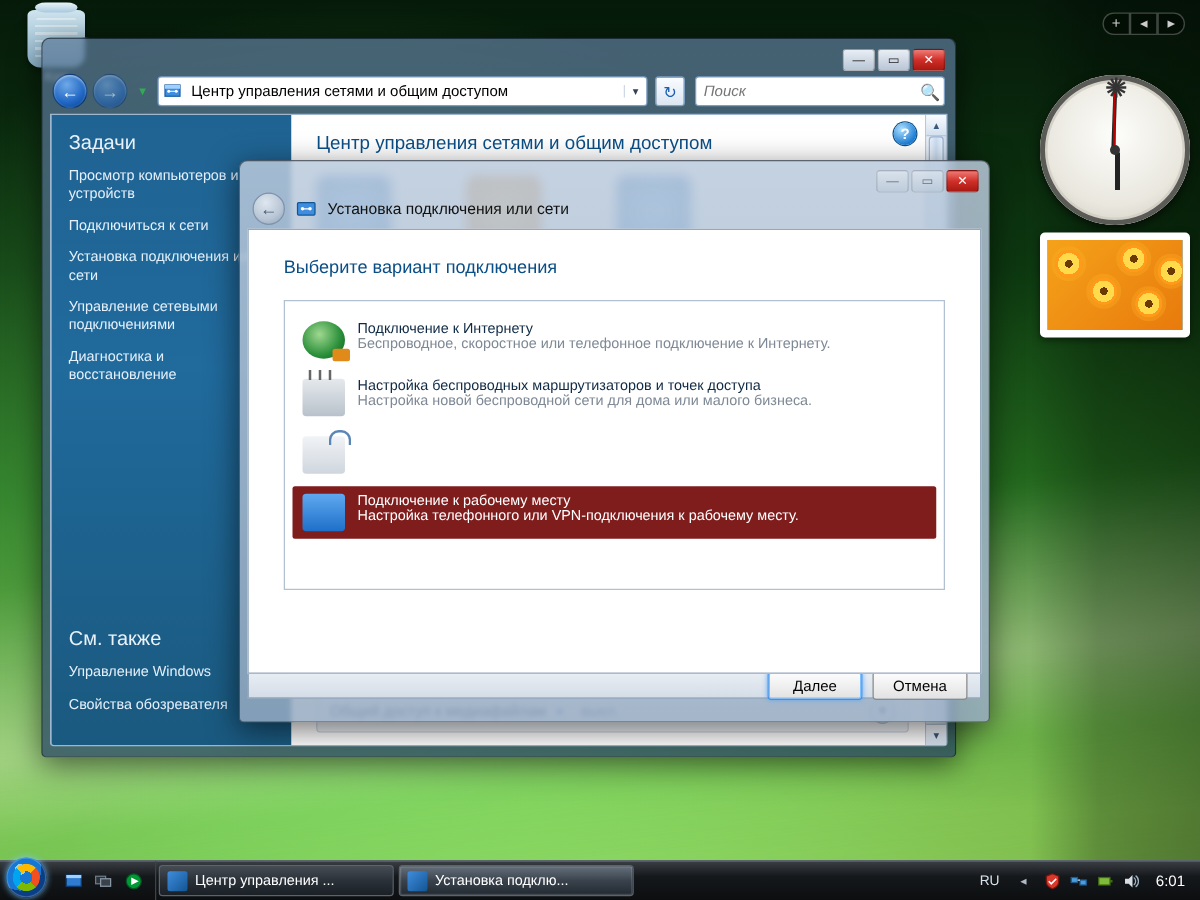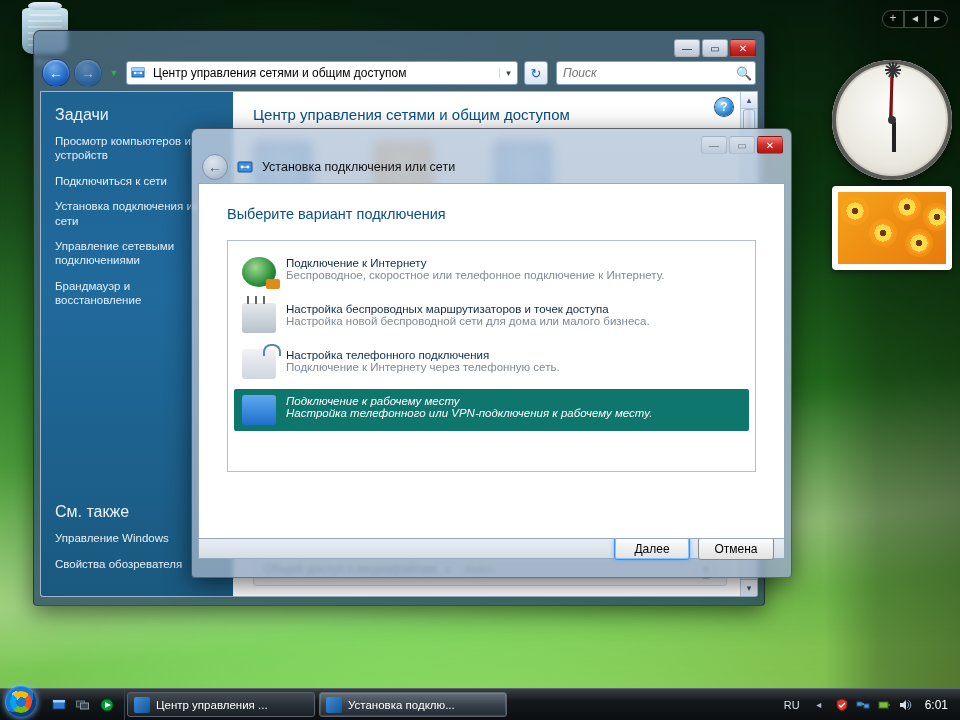--- a/index.html
+++ b/index.html
@@ -123,21 +123,21 @@
   .opt .ic.globe{background:radial-gradient(circle at 40% 35%, #9fd890,#2a8f3a 60%, #0a5c1d); border-radius:50%;}
   .opt .ic.globe::after{content:""; position:absolute; right:-4px; bottom:-2px; width:14px;height:10px;background:#e08a1a;border-radius:2px;}
   .opt .ic.router{background:linear-gradient(180deg,#e5e9ed,#b8c1cb); border-radius:3px;}
   .opt .ic.router::before{content:"";position:absolute;top:-7px;left:5px;width:2px;height:8px;background:#666;box-shadow:8px 0 #666, 16px 0 #666;}
   .opt .ic.phone{background:linear-gradient(180deg,#f1f3f6,#cfd6de); border-radius:3px;}
   .opt .ic.phone::after{content:"";position:absolute;top:-5px;right:-5px;width:14px;height:10px;border:2px solid #5a86b6;border-bottom:none;border-radius:8px 8px 0 0;}
   .opt .ic.folder{background:linear-gradient(180deg,#5fa9f0,#1e6fc9); border-radius:3px;}
   .opt .txt { font-size:11.5px;}
   .opt .t1 { color:#0f2a45; }
   .opt .t2 { color:#7e8995; }
-  .opt.sel { background:#0f766e;font-style:italic; }
+  .opt.sel { background:#7f1d1d; }
   .opt.sel .t1, .opt.sel .t2 { color:#fff; }
   .wiz-footer { height:20px; display:flex; align-items:center; justify-content:flex-end; gap:8px; padding:0 10px; background:linear-gradient(#e8edf3,#d4dde7); border:1px solid #96a9bc; border-top:none;}
   .btn { min-width:76px; height:23px; padding:0 12px; font-size:12px; border:1px solid #8a8a8a; border-radius:3px;
     background:linear-gradient(#fdfdfd,#e2e2e2); color:#000;}
   .btn.primary { border:1px solid #3e90e8; box-shadow:0 0 0 1px #7fc2ff inset, 0 0 4px rgba(70,160,255,0.7);}
 
   
   .taskbar { position:absolute; left:0; right:0; bottom:0; height:32px;
     background: linear-gradient(180deg, #3a3f44 0%, #15181b 40%, #0c0e10 100%);
     border-top:1px solid #5c646d; display:flex; align-items:stretch; color:#fff; font-size:11.5px;}
@@ -242,21 +242,21 @@
       <span class="mag">🔍</span>
     </div>
   </div>
   <div class="cp-body">
     <div class="cp-sidebar">
       <h4>Задачи</h4>
       <a>Просмотр компьютеров и устройств</a>
       <a>Подключиться к сети</a>
       <a>Установка подключения или сети</a>
       <a>Управление сетевыми подключениями</a>
-      <a>Брандмауэр и восстановление</a>
+      <a>Диагностика и восстановление</a>
       <div class="spacer"></div>
       <h4>См. также</h4>
       <a>Управление Windows</a>
       <a>Свойства обозревателя</a>
     </div>
     <div class="cp-main">
       <div class="cp-help">?</div>
       <div class="cp-heading">Центр управления сетями и общим доступом</div>
       <div class="blur-thumbs">
           <span></span>
@@ -307,24 +307,20 @@
       </div>
       <div class="opt">
         <div class="ic router"></div>
         <div class="txt">
           <div class="t1">Настройка беспроводных маршрутизаторов и точек доступа</div>
           <div class="t2">Настройка новой беспроводной сети для дома или малого бизнеса.</div>
         </div>
       </div>
       <div class="opt">
         <div class="ic phone"></div>
-        <div class="txt">
-          <div class="t1">Настройка телефонного подключения</div>
-          <div class="t2">Подключение к Интернету через телефонную сеть.</div>
-        </div>
       </div>
       <div class="opt sel">
         <div class="ic folder"></div>
         <div class="txt">
           <div class="t1">Подключение к рабочему месту</div>
           <div class="t2">Настройка телефонного или VPN-подключения к рабочему месту.</div>
         </div>
       </div>
     </div>
   </div>

